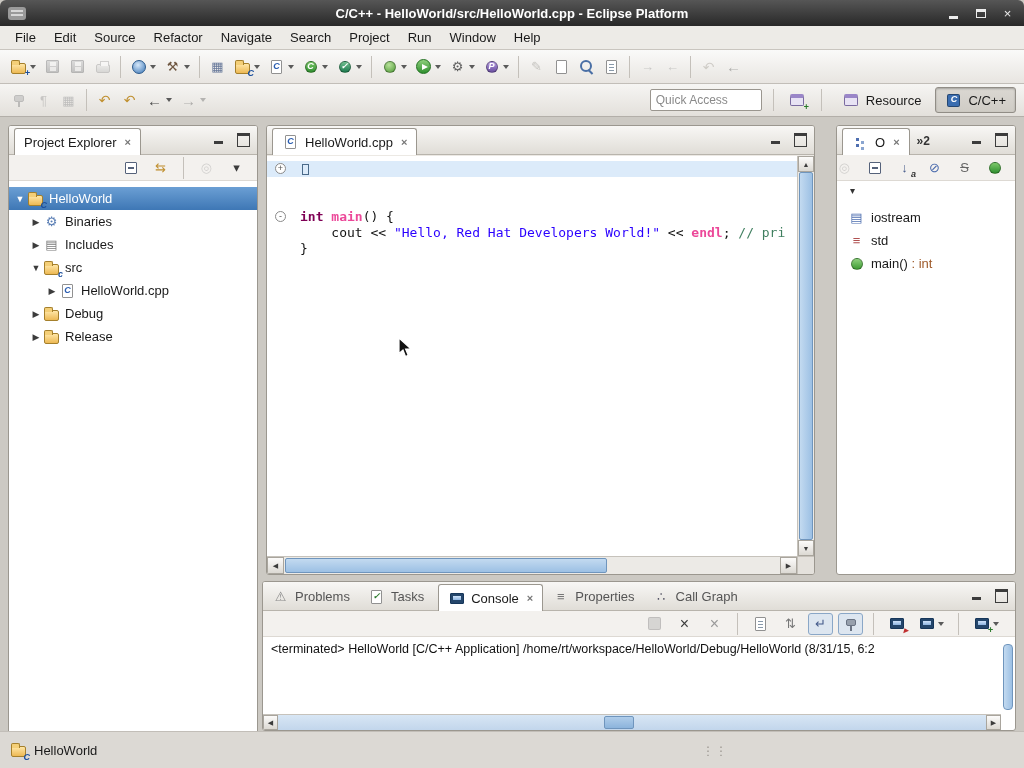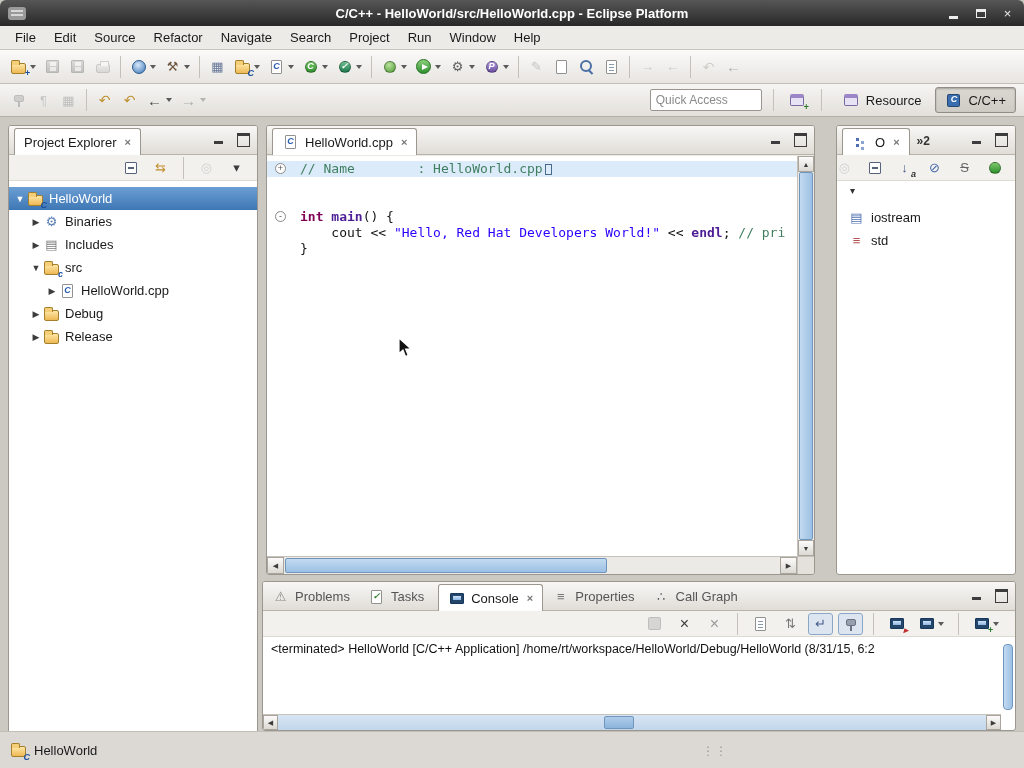--- a/index.html
+++ b/index.html
@@ -92,21 +92,21 @@
 #editor{left:266px;top:125px;width:549px;height:450px;background:#ece9e4}
 .ebody{position:absolute;left:0;right:17px;top:30px;bottom:18px;background:#fff;overflow:hidden}
 #codelines{padding-top:5px}
 .cl{position:relative;height:16px;line-height:16px;font-family:"DejaVu Sans Mono",monospace;font-size:13px;white-space:pre;padding-left:33px;color:#111}
 .cl.hl{background:#dcebfa}
 .fold{position:absolute;left:8px;top:2px;width:11px;height:11px;border:1px solid #8a8a8a;border-radius:50%;background:#fff;color:#555;font-size:9px;line-height:9px;text-align:center;font-family:"Liberation Sans",sans-serif}
 .tk-kw{color:#7f0055;font-weight:bold}
 .tk-dir{color:#7f0055;font-weight:bold}
 .tk-str{color:#2a00ff}
 .tk-com{color:#3f7f5f}
-.tk-fn{color:#4c1d95;font-weight:bold}
+.tk-fn{color:#ec4899;font-weight:bold}
 .tk-pl{color:#111}
 .curbox{display:inline-block;width:7px;height:11px;border:1px solid #4a6a8a;margin-left:2px;vertical-align:-2px}
 
 
 .vsb{position:absolute;right:0;top:30px;bottom:18px;width:17px;background:#eceae6;border-left:1px solid #c6c2bb}
 .sbtn{background:linear-gradient(#fcfbfa,#dcd9d3);border:1px solid #a9a59d;display:flex;align-items:center;justify-content:center;font-size:7px;color:#3c3c3c}
 .vsb .sbtn{width:16px;height:16px}
 .vsb .sb-down{position:absolute;bottom:0;left:0}
 .vsb .thumb{position:absolute;left:1px;right:1px;top:16px;bottom:16px;background:linear-gradient(90deg,#c3daf0,#9cc0e4);border:1px solid #6f95bd;border-radius:2px}
 .hsb{position:absolute;left:0;right:17px;bottom:0;height:18px;background:#eceae6;border-top:1px solid #c6c2bb;display:flex}
@@ -441,21 +441,21 @@
       <span>HelloWorld.cpp</span>
       <span class="x">×</span>
     </span>
     <span class="minmax">
       <span class="mm mm-min"></span>
       <span class="mm mm-max"></span>
     </span>
   </div>
   <div class="ebody">
     <div id="codelines">
-        <div class="cl hl"><span class="fold">+</span><span class="tk-com">// Name        : HelloWorld.cpp</span><span class="curbox"></span></div>
+        <div class="cl hl"><span class="fold">+</span><span class="curbox"></span></div>
         <div class="cl"></div>
         <div class="cl"></div>
         <div class="cl"><span class="fold">-</span><span class="tk-kw">int</span><span class="tk-pl"> </span><span class="tk-fn">main</span><span class="tk-pl">() {</span></div>
         <div class="cl"><span class="tk-pl">    cout &lt;&lt; </span><span class="tk-str">"Hello, Red Hat Developers World!"</span><span class="tk-pl"> &lt;&lt; </span><span class="tk-fn">endl</span><span class="tk-pl">; </span><span class="tk-com">// pri</span></div>
         <div class="cl"><span class="tk-pl">}</span></div>
       </div>
   </div>
   <div class="vsb">
     <div class="sbtn">▲</div>
     <div class="thumb"></div>
@@ -514,20 +514,26 @@
     <div class="omenu">▾</div>
     <div id="outline-items">
         <div class="orow">
           <span class="ic" style="color: rgb(79, 111, 176);">▤</span>
           <span class="lbl">iostream</span>
         </div>
         <div class="orow">
           <span class="ic" style="color: rgb(176, 80, 80);">≡</span>
           <span class="lbl">std</span>
         </div>
+        <div class="orow">
+          <span class="ic">
+            <i class="g-dot" style="background: linear-gradient(rgb(143, 209, 126), rgb(63, 156, 53));"></i>
+          </span>
+          <span class="lbl"><span>main()</span><span class="otype"> : int</span></span>
+        </div>
       </div>
   </div>
 </div>
 
 <div class="panel" id="console">
   <div class="phead" id="console-tabs">
     <span class="vtab-plain">
         <span class="ic" style="color: rgb(138, 138, 138);">⚠</span>
         <span>Problems</span>
       </span>

